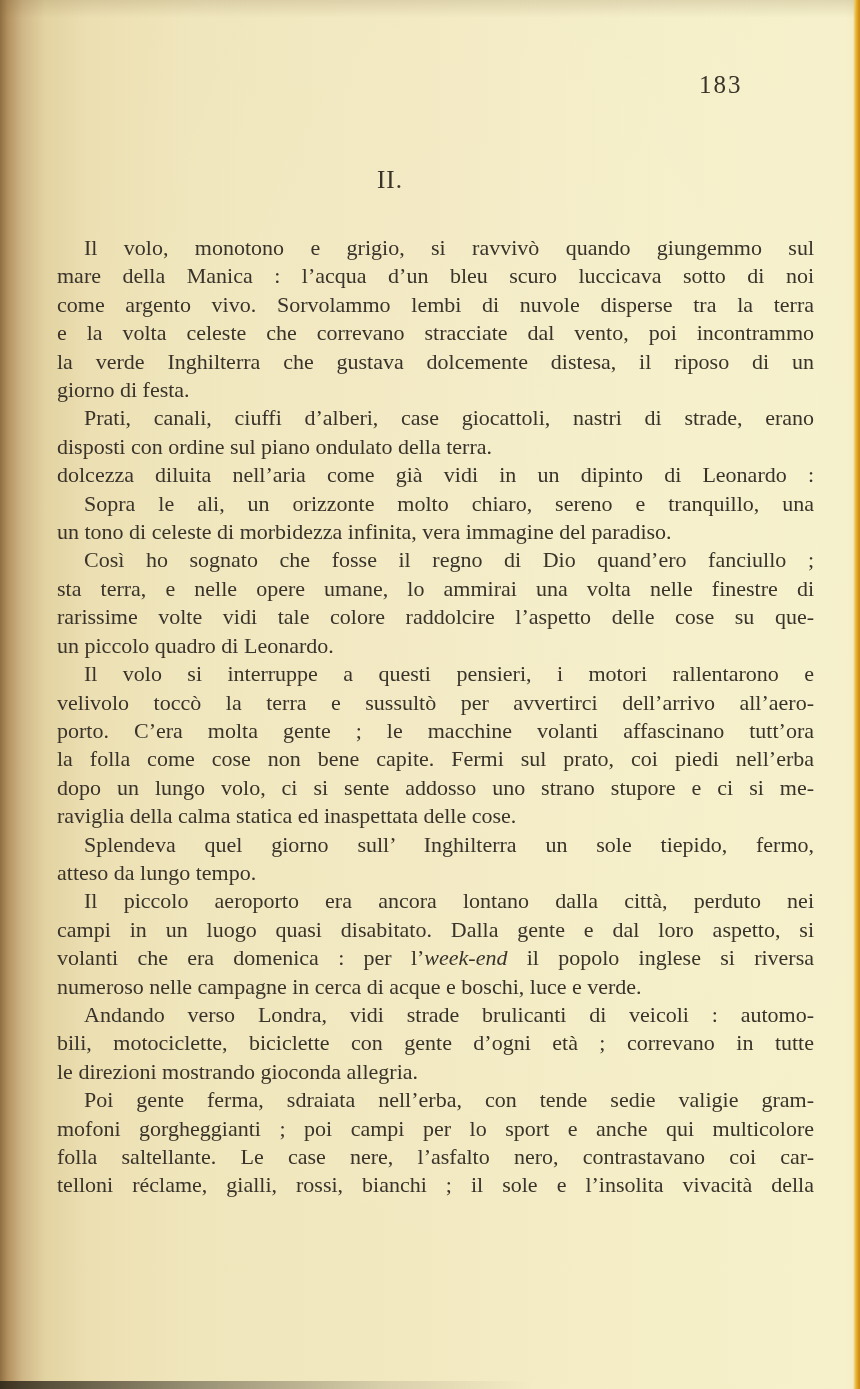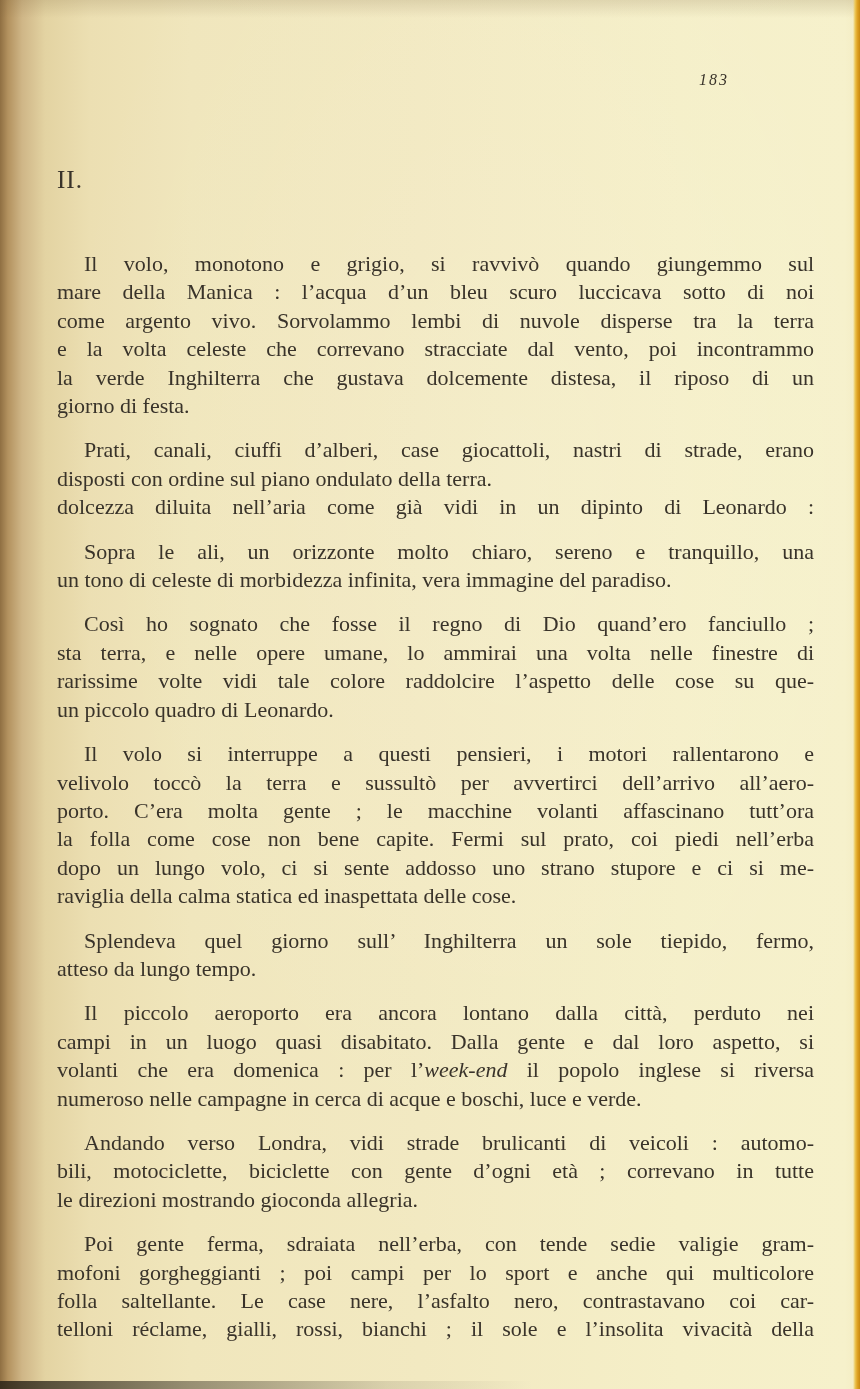--- a/index.html
+++ b/index.html
@@ -31,39 +31,39 @@
   
   .page::after {
     content: "";
     position: absolute; top: 0; right: 0; width: 7px; height: 100%;
     background: linear-gradient(to right,
       rgba(0,0,0,0) 0%, #ecc757 30%, #e0a425 60%, #c9880f 100%);
   }
   .ink { color: #39332a; }
   .page-number {
     position: absolute; top: 71px; left: 699px;
-    font-size: 16px; letter-spacing: 2px; font-style: italic;
+    font-size: 25px; letter-spacing: 2px;
   }
   .section-heading {
     position: absolute; top: 166px; left: 57px; width: 666px;
-    text-align: left; font-size: 25px; letter-spacing: 1px;
+    text-align: center; font-size: 25px; letter-spacing: 1px;
   }
   .text-block {
     position: absolute; left: 57px; top: 234px; width: 757px;
     font-size: 22px; line-height: 28.4px;
     text-rendering: optimizeLegibility;
   }
   .para { margin: 0; padding: 0; }
   .line {
     display: block;
     text-align: justify;
     text-align-last: justify;
     white-space: normal;
   }
-  .line.first { text-indent: 27px; margin-top: 16px; }
+  .line.first { text-indent: 27px; }
   .line.last { text-align-last: left; }
   .it { font-style: italic; }
 </style>
 </head>
 <body>
 
 <div class="page">
 
   <div class="page-number ink">183</div>
 

